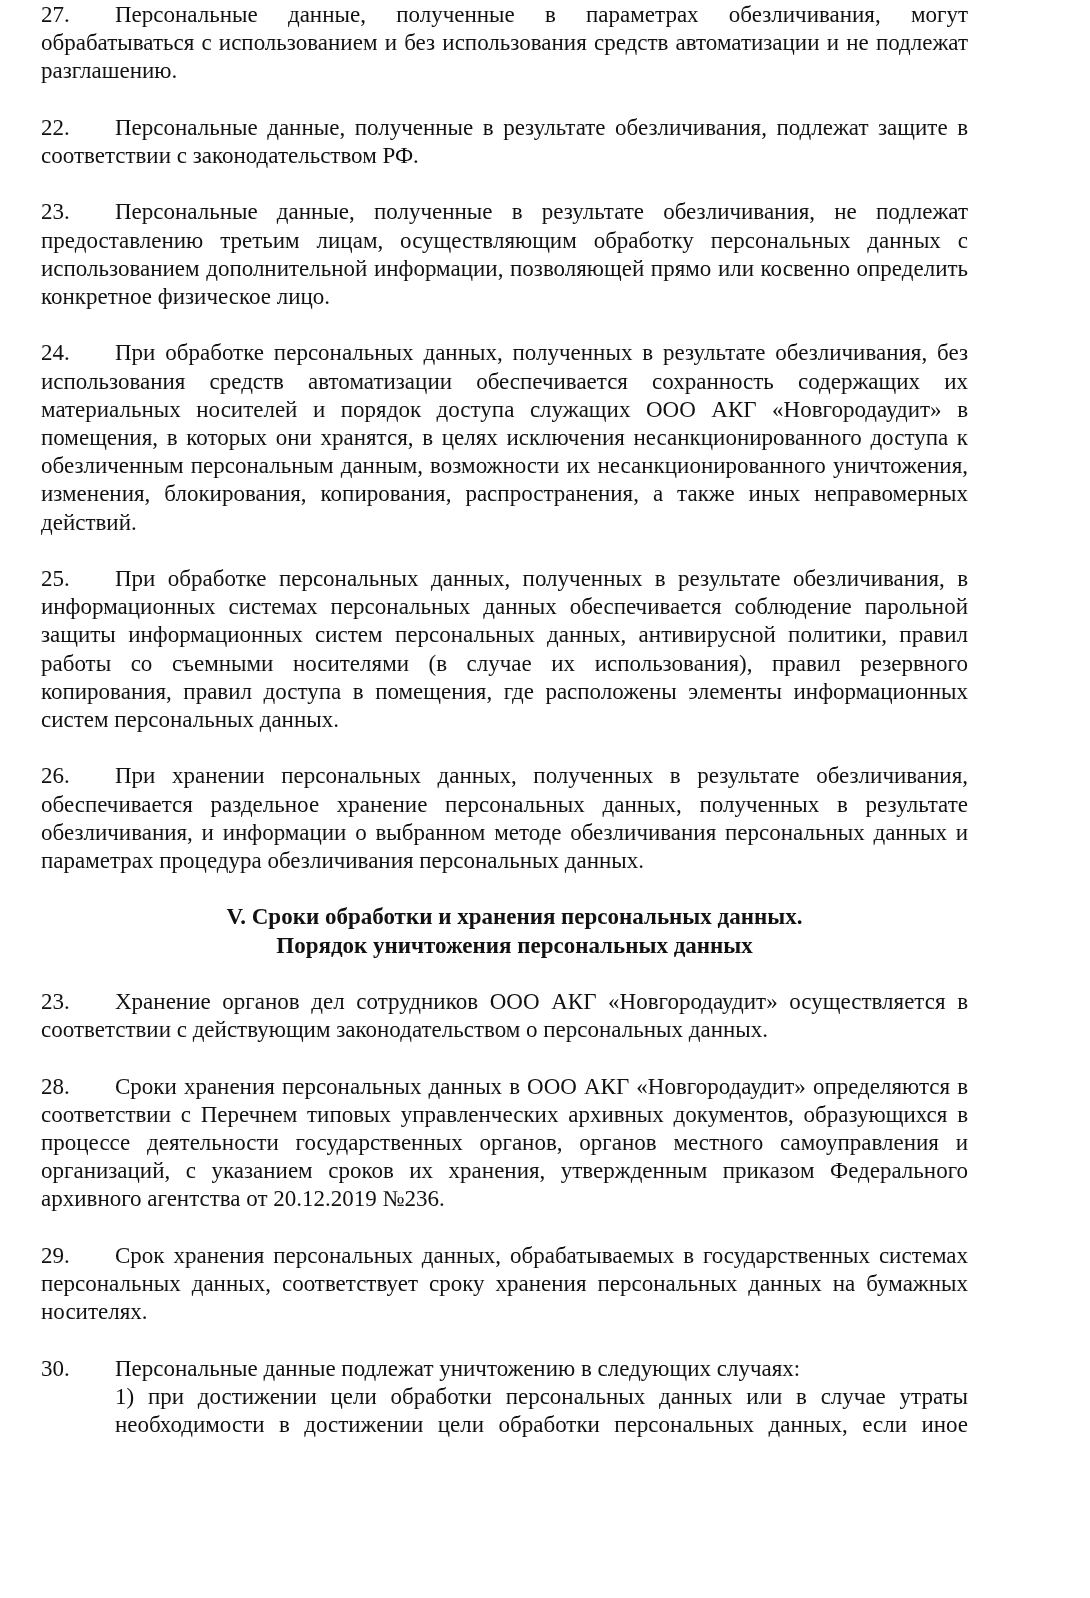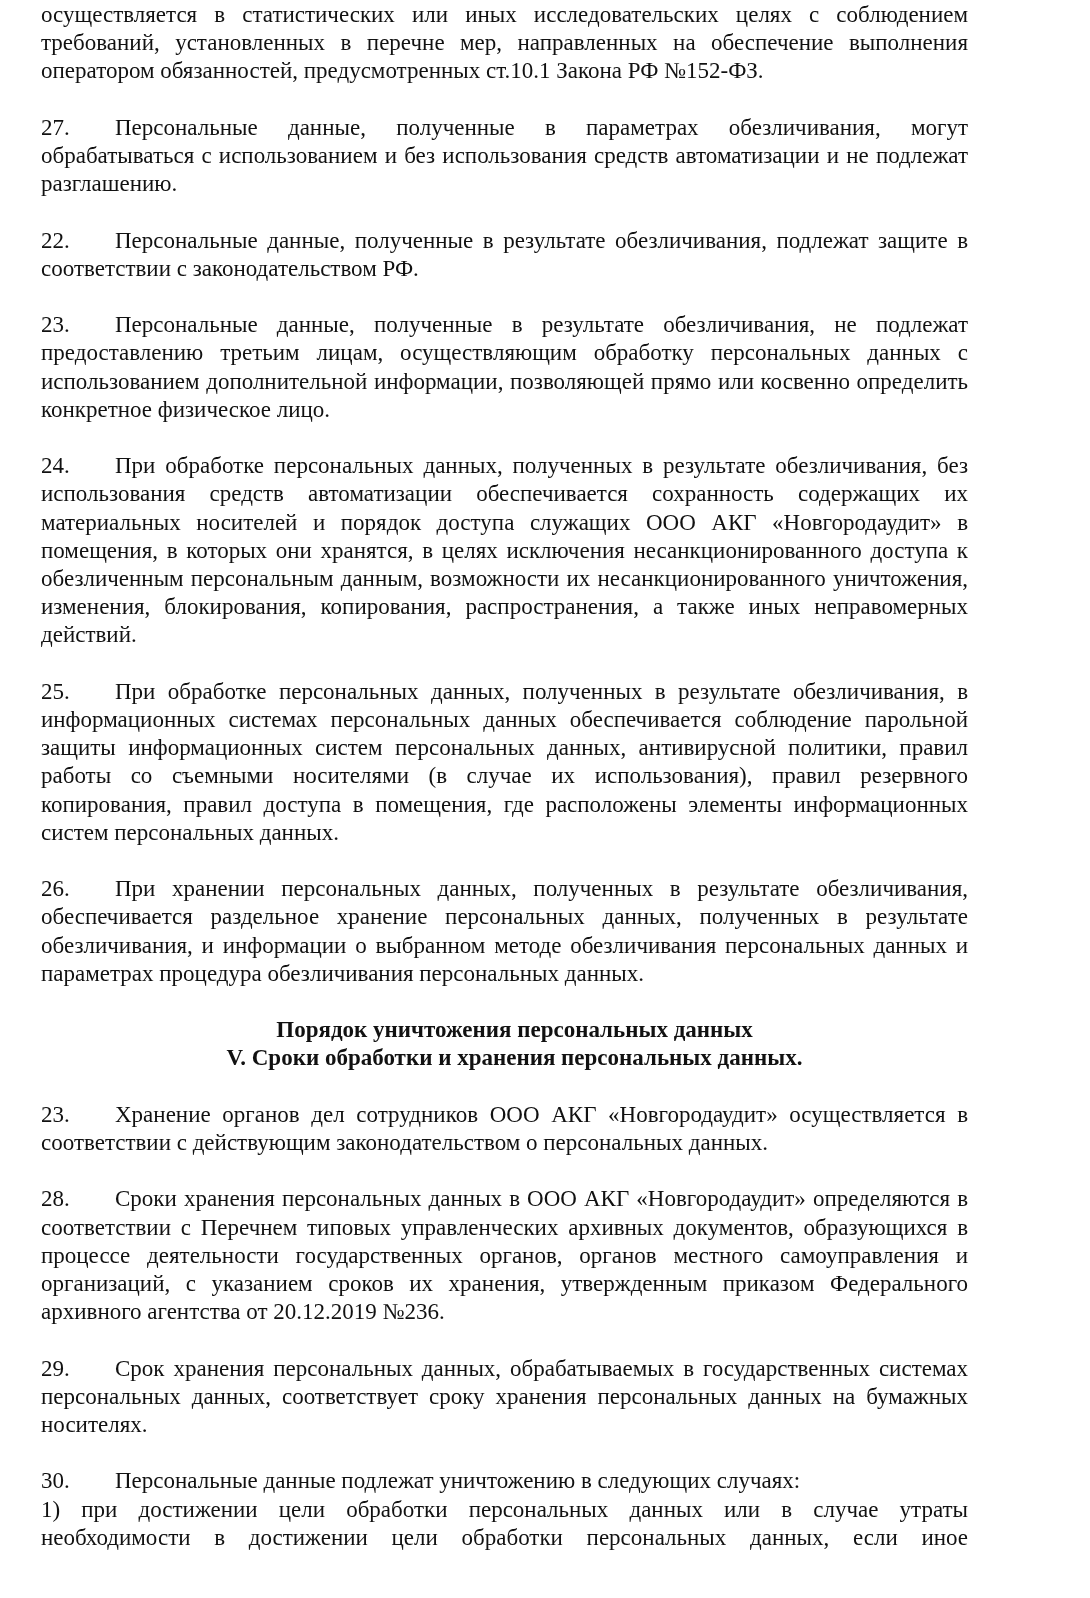--- a/index.html
+++ b/index.html
@@ -35,45 +35,45 @@
   .heading {
     text-align: center;
     font-weight: bold;
     margin: 0 0 28.2px 0;
     padding-left: 20px;
   }
   .heading div { line-height: 28.2px; }
   .sub {
     text-align: justify;
     text-align-last: left;
+    margin-left: 74px;
   }
   .tight { margin-bottom: 0; }
 </style>
 </head>
 <body>
 
 <div class="page">
 
-  <p class="para">осуществляется в статистических или иных исследовательских целях с соблюдением требований, установленных в перечне мер, направленных на обеспечение выполнения оператором обязанностей, предусмотренных ст.10.1 Закона РФ №152-ФЗ.</p>
 
   <p class="para"><span class="num">27.</span><span>Персональные данные, полученные в параметрах обезличивания, могут обрабатываться с использованием и без использования средств автоматизации и не подлежат разглашению.</span></p>
 
   <p class="para"><span class="num">22.</span><span>Персональные данные, полученные в результате обезличивания, подлежат защите в соответствии с законодательством РФ.</span></p>
 
   <p class="para"><span class="num">23.</span><span>Персональные данные, полученные в результате обезличивания, не подлежат предоставлению третьим лицам, осуществляющим обработку персональных данных с использованием дополнительной информации, позволяющей прямо или косвенно определить конкретное физическое лицо.</span></p>
 
   <p class="para"><span class="num">24.</span><span>При обработке персональных данных, полученных в результате обезличивания, без использования средств автоматизации обеспечивается сохранность содержащих их материальных носителей и порядок доступа служащих ООО АКГ «Новгородаудит» в помещения, в которых они хранятся, в целях исключения несанкционированного доступа к обезличенным персональным данным, возможности их несанкционированного уничтожения, изменения, блокирования, копирования, распространения, а также иных неправомерных действий.</span></p>
 
   <p class="para"><span class="num">25.</span><span>При обработке персональных данных, полученных в результате обезличивания, в информационных системах персональных данных обеспечивается соблюдение парольной защиты информационных систем персональных данных, антивирусной политики, правил работы со съемными носителями (в случае их использования), правил резервного копирования, правил доступа в помещения, где расположены элементы информационных систем персональных данных.</span></p>
 
   <p class="para"><span class="num">26.</span><span>При хранении персональных данных, полученных в результате обезличивания, обеспечивается раздельное хранение персональных данных, полученных в результате обезличивания, и информации о выбранном методе обезличивания персональных данных и параметрах процедура обезличивания персональных данных.</span></p>
 
   <div class="heading">
+    <div>V. Сроки обработки и хранения персональных данных.</div>
     <div>Порядок уничтожения персональных данных</div>
-    <div>V. Сроки обработки и хранения персональных данных.</div>
   </div>
 
   <p class="para"><span class="num">23.</span><span>Хранение органов дел сотрудников ООО АКГ «Новгородаудит» осуществляется в соответствии с действующим законодательством о персональных данных.</span></p>
 
   <p class="para"><span class="num">28.</span><span>Сроки хранения персональных данных в ООО АКГ «Новгородаудит» определяются в соответствии с Перечнем типовых управленческих архивных документов, образующихся в процессе деятельности государственных органов, органов местного самоуправления и организаций, с указанием сроков их хранения, утвержденным приказом Федерального архивного агентства от 20.12.2019 №236.</span></p>
 
   <p class="para"><span class="num">29.</span><span>Срок хранения персональных данных, обрабатываемых в государственных системах персональных данных, соответствует сроку хранения персональных данных на бумажных носителях.</span></p>
 
   <p class="para tight"><span class="num">30.</span><span>Персональные данные подлежат уничтожению в следующих случаях:</span></p>
 

